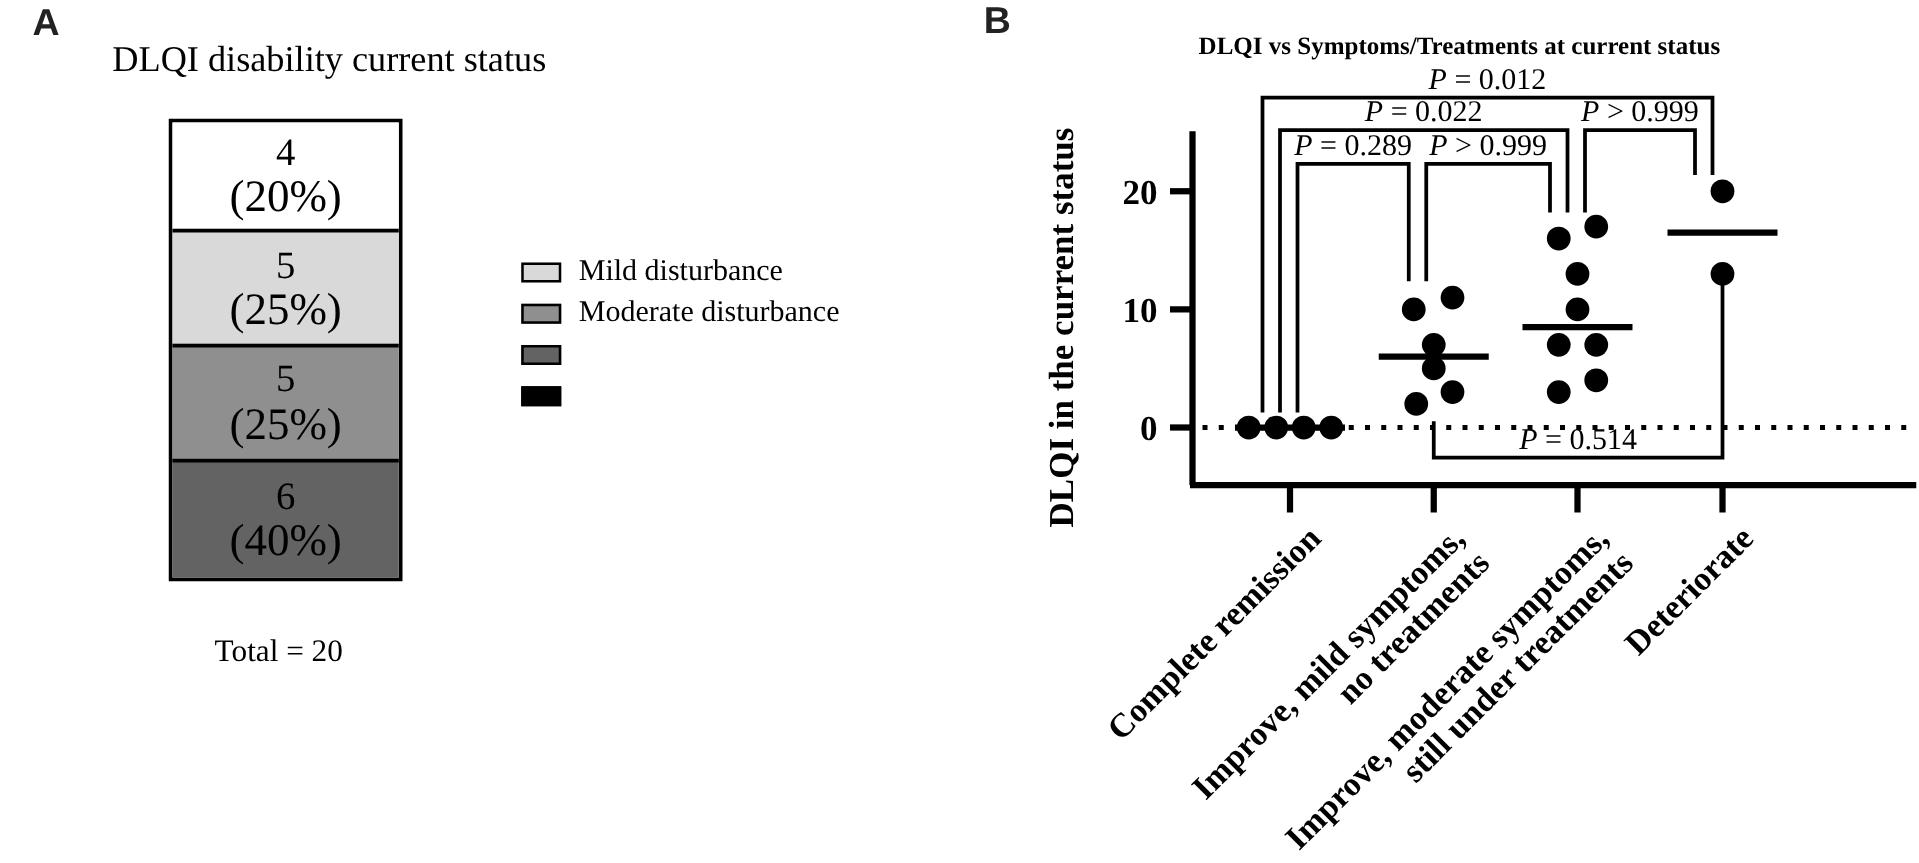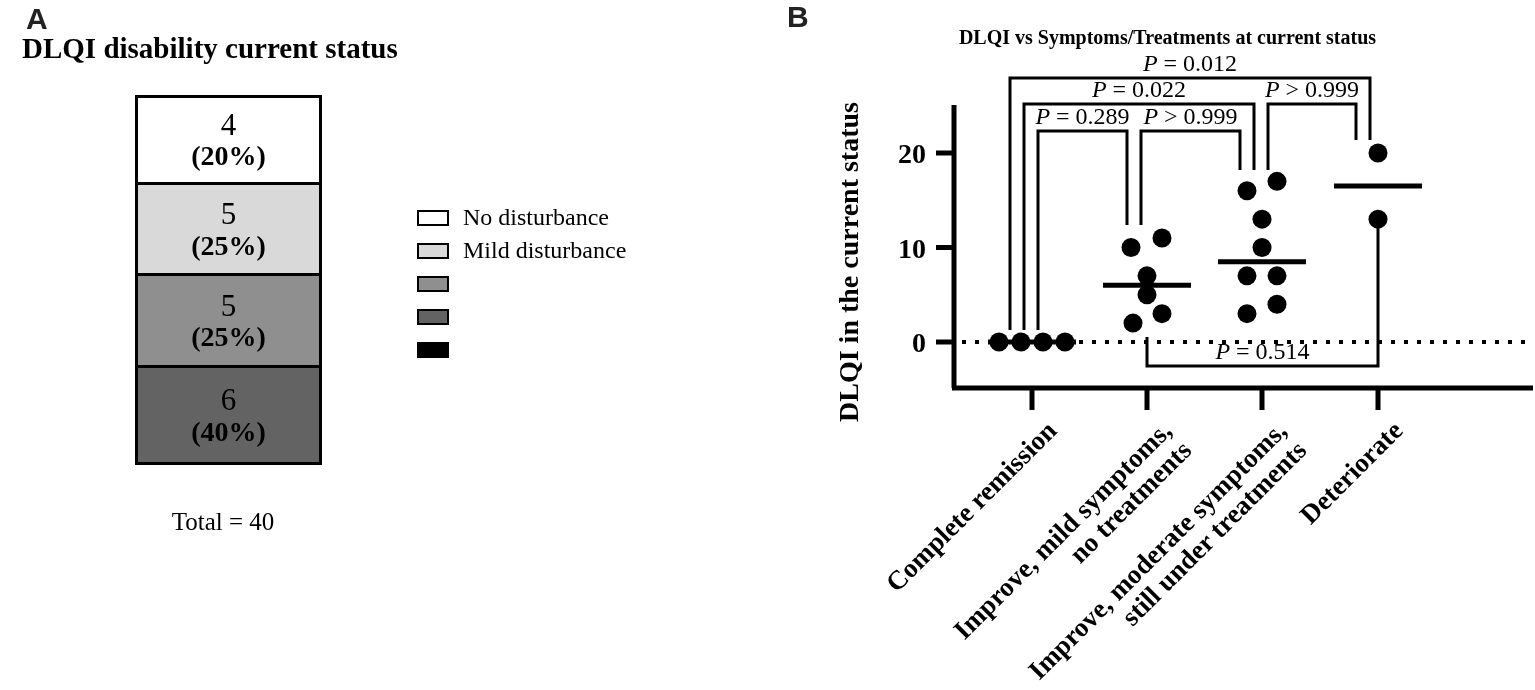--- a/index.html
+++ b/index.html
@@ -1,30 +1,30 @@
 <!DOCTYPE html>
 <html><head>
 <meta charset="utf-8">
 <style>
   html,body{margin:0;padding:0;background:#ffffff;}
   #figure{position:relative;width:1535px;height:690px;background:#fff;overflow:hidden;
           font-family:"Liberation Serif","DejaVu Serif",serif;color:#000;}
   .panel-letter{position:absolute;font-family:"Liberation Sans","DejaVu Sans",sans-serif;
                 font-weight:bold;font-size:30px;color:#222;}
-  .pa-title{position:absolute;left:22px;top:32px;width:415px;text-align:left;
-            font-weight:bold;font-size:29px;white-space:nowrap;}
+  .pa-title{position:absolute;left:22px;top:32px;width:415px;text-align:right;
+            font-weight:normal;font-size:29px;white-space:nowrap;}
   .pb-title{position:absolute;left:800px;top:26px;width:735px;text-align:center;
             font-weight:bold;font-size:20px;white-space:nowrap;}
   .stackbar{position:absolute;left:135px;top:95px;width:187px;height:370px;
             border:3px solid #000;box-sizing:border-box;display:flex;flex-direction:column;}
   .seg{display:flex;flex-direction:column;align-items:center;justify-content:center;
        box-sizing:border-box;line-height:1.08;}
   .seg + .seg{border-top:3px solid #000;}
   .seg-count{font-size:31px;}
-  .seg-pct{font-size:28px;font-weight:bold;}
+  .seg-pct{font-size:36px;}
   .legend{position:absolute;left:417px;top:201px;}
   .legend-row{display:flex;align-items:center;height:33px;}
   .legend-swatch{width:32px;height:16px;border:2.5px solid #000;box-sizing:border-box;
                  margin-right:14px;flex:0 0 auto;}
   .legend-label{font-size:24px;white-space:nowrap;}
   .total-label{position:absolute;left:123px;top:508px;width:200px;text-align:center;font-size:25px;}
   #plotB{position:absolute;left:0;top:0;}
 </style>
 </head>
 <body>
@@ -47,38 +47,35 @@
           <div class="seg-count">5</div>
           <div class="seg-pct">(25%)</div>
         </div>
         <div class="seg" style="background: rgb(99, 99, 99); flex-grow: 30;">
           <div class="seg-count">6</div>
           <div class="seg-pct">(40%)</div>
         </div>
       </div>
     <div class="legend" id="legendA">
         <div class="legend-row">
-          <span class="legend-swatch" style="background: rgb(255, 255, 255);"></span>
-          <span class="legend-label">No disturbance</span>
-        </div>
-        <div class="legend-row">
           <span class="legend-swatch" style="background: rgb(217, 217, 217);"></span>
           <span class="legend-label">Mild disturbance</span>
         </div>
         <div class="legend-row">
           <span class="legend-swatch" style="background: rgb(143, 143, 143);"></span>
+          <span class="legend-label">Moderate disturbance</span>
         </div>
         <div class="legend-row">
           <span class="legend-swatch" style="background: rgb(99, 99, 99);"></span>
         </div>
         <div class="legend-row">
           <span class="legend-swatch" style="background: rgb(0, 0, 0);"></span>
         </div>
       </div>
-    <div class="total-label">Total = 40</div>
+    <div class="total-label">Total = 20</div>
   </div>
 
   <div>
     <div class="panel-letter" style="left:787px;top:0px;">B</div>
     <div class="pb-title">DLQI vs Symptoms/Treatments at current status</div>
     <svg id="plotB" width="1535" height="690" viewBox="0 0 1535 690">
         <line x1="954" y1="105" x2="954" y2="388" stroke="#000" stroke-width="5"></line>
         <line x1="952" y1="388" x2="1533" y2="388" stroke="#000" stroke-width="5"></line>
         <line x1="936" y1="342" x2="954" y2="342" stroke="#000" stroke-width="5"></line>
         <text x="926" y="352" text-anchor="end" font-family="&quot;Liberation Serif&quot;,&quot;DejaVu Serif&quot;,serif" font-size="28" font-weight="bold">0</text>

